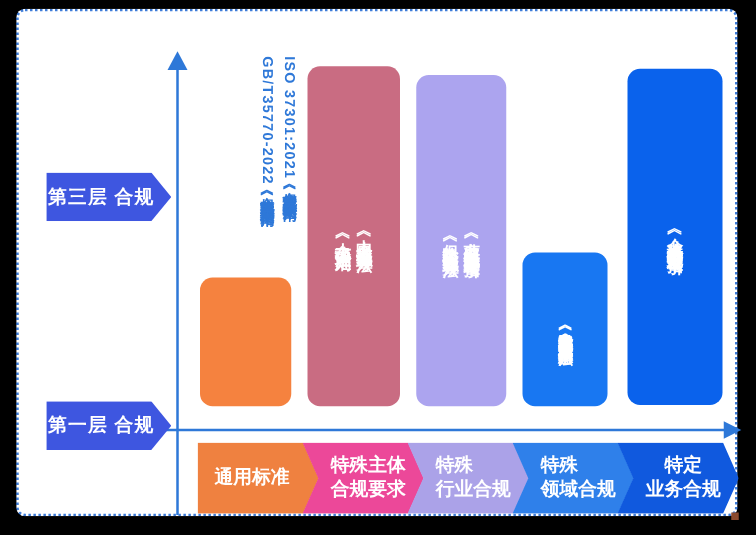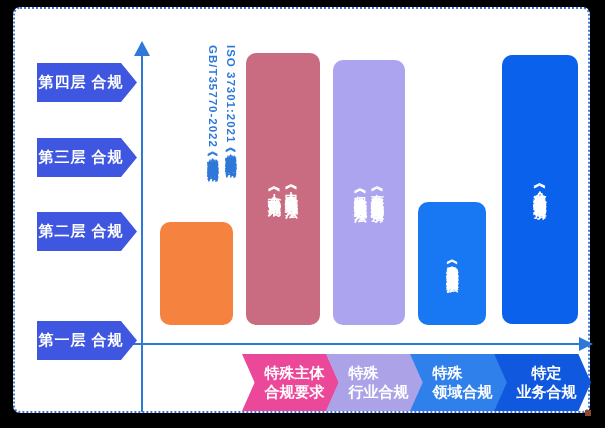--- a/index.html
+++ b/index.html
@@ -70,28 +70,22 @@
 </head>
 <body>
 
 <div class="panel">
 
   <div class="yaxis-line"></div>
   <div class="yaxis-arrow"></div>
   <div class="xaxis-line"></div>
   <div class="xaxis-arrow"></div>
 
-  <div class="level-arrow level-1">
-    <span>第四层 合规</span>
-  </div>
   <div class="level-arrow level-2">
     <span>第三层 合规</span>
-  </div>
-  <div class="level-arrow level-3">
-    <span>第二层 合规</span>
   </div>
   <div class="level-arrow level-4">
     <span>第一层 合规</span>
   </div>
 
   <div class="iso-note">ISO 37301:2021《合规管理体系要求及使用指南》GB/T35770-2022《合规管理体系要求及使用指南》</div>
 
   <div class="bar bar-general"></div>
 
   <div class="bar bar-subject">
@@ -105,20 +99,21 @@
   </div>
 
   <div class="bar bar-domain">
     <span class="bar-text">《中华人民共和国数据安全法》《中华人民共和国个人信息保护法》</span>
   </div>
 
   <div class="bar bar-business">
     <span class="bar-text">《企业境外经营合规管理指引》</span>
   </div>
 
+  <div class="chevron chev-first chev-1">通用标准</div>
   <div class="chevron chev-next chev-2">特殊主体
 合规要求</div>
   <div class="chevron chev-next chev-3">特殊
 行业合规</div>
   <div class="chevron chev-next chev-4">特殊
 领域合规</div>
   <div class="chevron chev-next chev-5">特定
 业务合规</div>
 
 </div>

